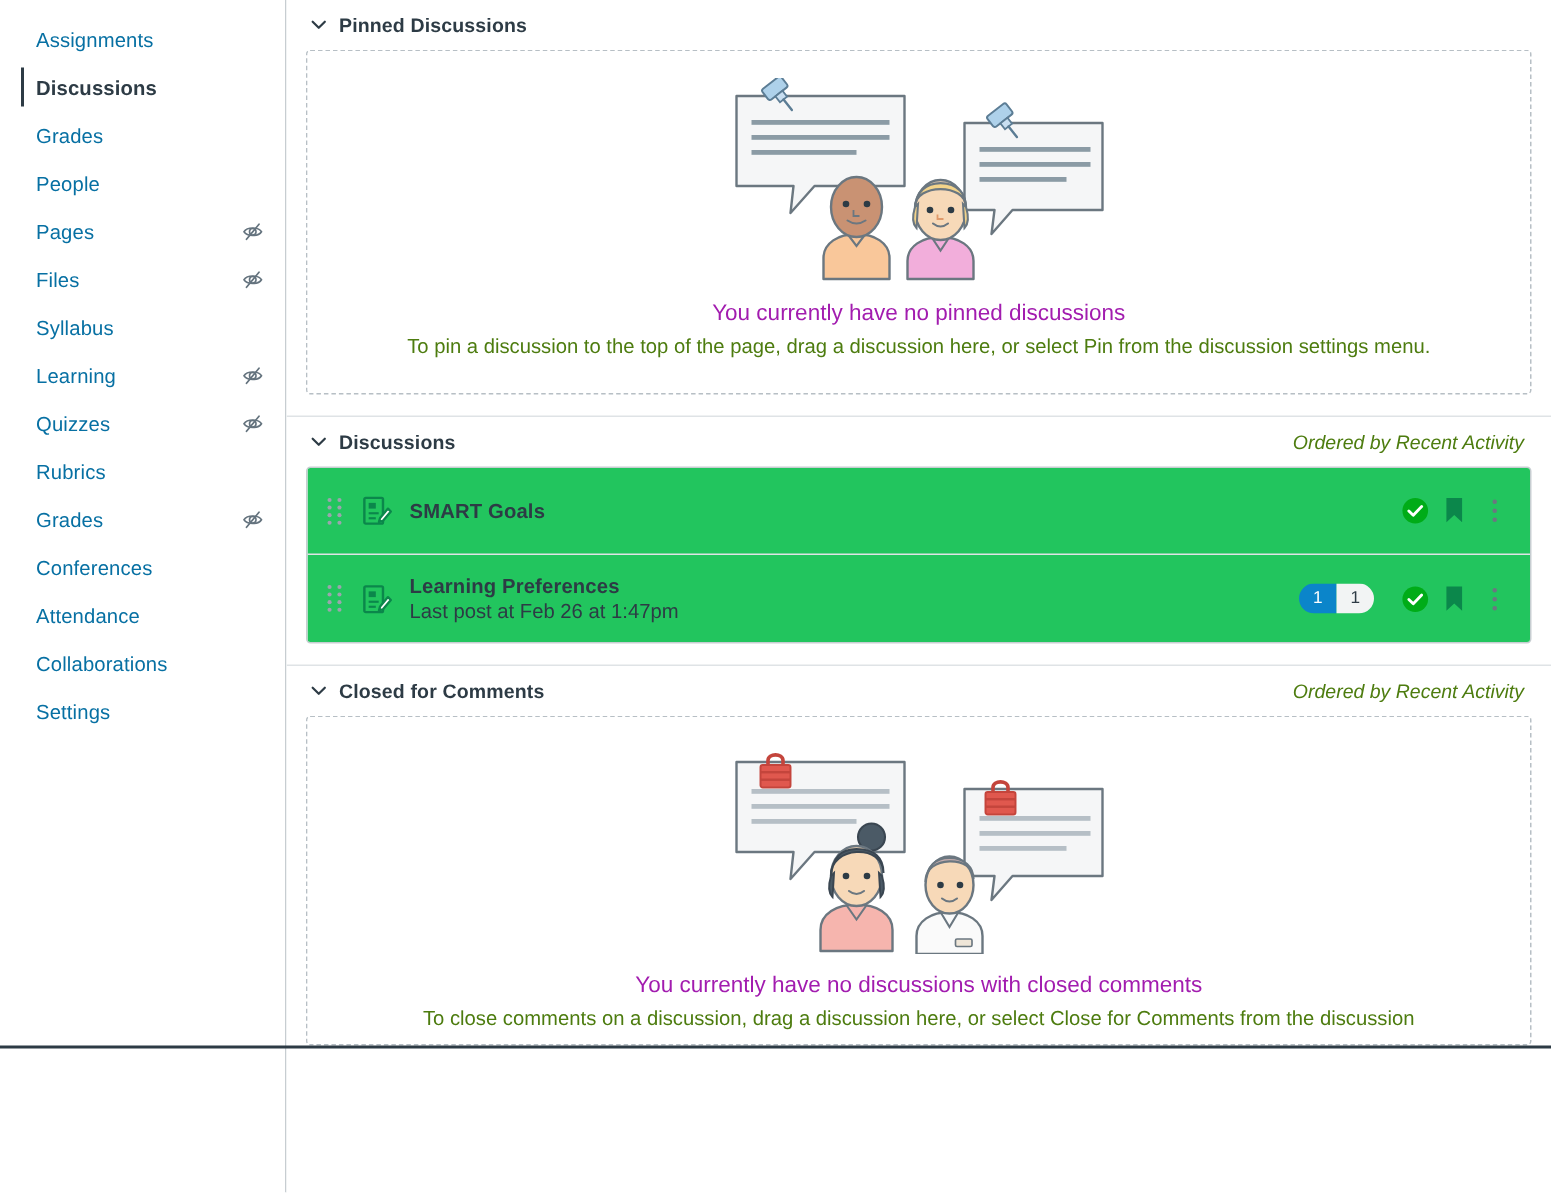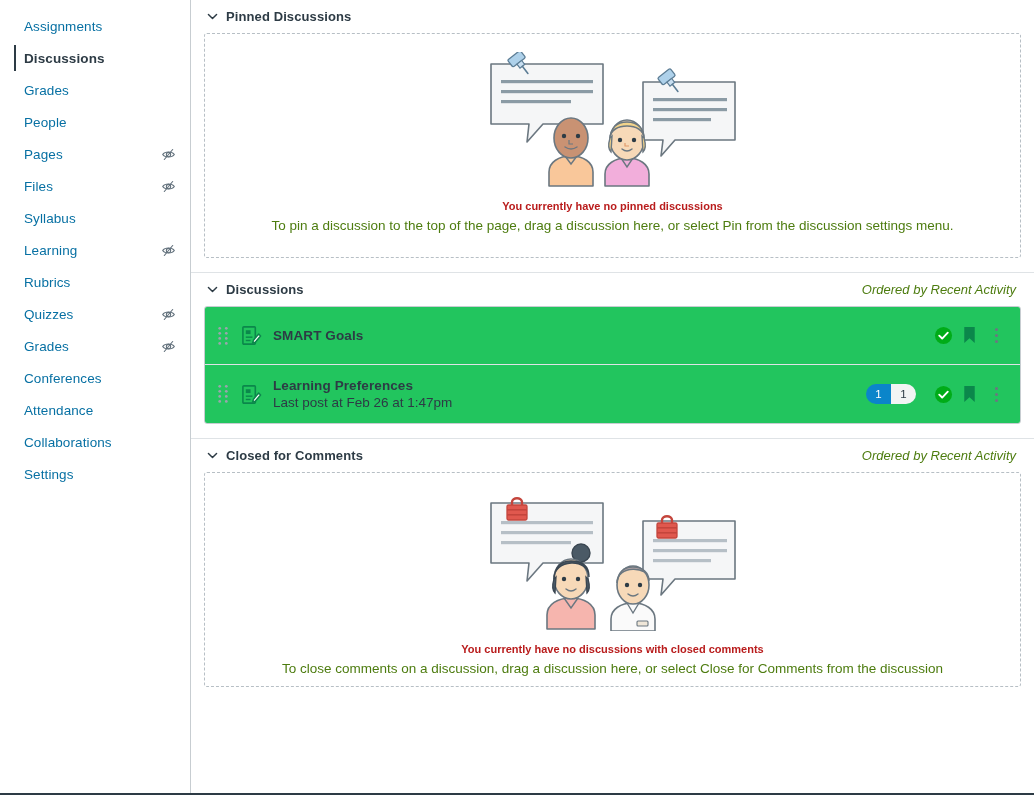--- a/index.html
+++ b/index.html
@@ -9,21 +9,21 @@
     height: 795px;
     font-family: "Liberation Sans", sans-serif;
     background: #ffffff;
     overflow: hidden;
     position: relative;
   }
 
   .page {
     display: flex;
     width: 1034px;
-    height: 795px;
+    height: 699px;
     position: relative;
   }
 
   
   .sidebar {
     width: 191px;
     min-width: 191px;
     height: 795px;
     background: #ffffff;
     border-right: 1px solid #c7cdd1;
@@ -122,23 +122,23 @@
     padding: 18px 12px 22px;
     display: flex;
     flex-direction: column;
     align-items: center;
     justify-content: center;
   }
 
   .empty-illustration { margin-bottom: 12px; }
 
   .empty-title {
-    font-size: 11px;
-    font-weight: bold;
-    color: #b91c1c;
+    font-size: 15px;
+    font-weight: normal;
+    color: #a21caf;
     text-align: center;
     margin-bottom: 5px;
   }
 
   .empty-desc {
     font-size: 13.5px;
     color: #4d7c0f;
     text-align: center;
     line-height: 1.35;
   }
@@ -307,29 +307,29 @@
         </div>
         <div class="nav-item">
           <span class="nav-label">Learning</span>
           <svg class="eye-slash" viewBox="0 0 18 18">
             <path d="M2 9 C4.5 5 13.5 5 16 9 C13.5 13 4.5 13 2 9 Z" fill="none" stroke="#4A5B68" stroke-width="1.3"></path>
             <circle cx="9" cy="9" r="2.6" fill="none" stroke="#4A5B68" stroke-width="1.3"></circle>
             <path d="M4 15 L14 3" stroke="#4A5B68" stroke-width="1.4" stroke-linecap="round"></path>
           </svg>
         </div>
         <div class="nav-item">
-          <span class="nav-label">Rubrics</span>
-        </div>
-        <div class="nav-item">
           <span class="nav-label">Quizzes</span>
           <svg class="eye-slash" viewBox="0 0 18 18">
             <path d="M2 9 C4.5 5 13.5 5 16 9 C13.5 13 4.5 13 2 9 Z" fill="none" stroke="#4A5B68" stroke-width="1.3"></path>
             <circle cx="9" cy="9" r="2.6" fill="none" stroke="#4A5B68" stroke-width="1.3"></circle>
             <path d="M4 15 L14 3" stroke="#4A5B68" stroke-width="1.4" stroke-linecap="round"></path>
           </svg>
+        </div>
+        <div class="nav-item">
+          <span class="nav-label">Rubrics</span>
         </div>
         <div class="nav-item">
           <span class="nav-label">Grades</span>
           <svg class="eye-slash" viewBox="0 0 18 18">
             <path d="M2 9 C4.5 5 13.5 5 16 9 C13.5 13 4.5 13 2 9 Z" fill="none" stroke="#4A5B68" stroke-width="1.3"></path>
             <circle cx="9" cy="9" r="2.6" fill="none" stroke="#4A5B68" stroke-width="1.3"></circle>
             <path d="M4 15 L14 3" stroke="#4A5B68" stroke-width="1.4" stroke-linecap="round"></path>
           </svg>
         </div>
         <div class="nav-item">

